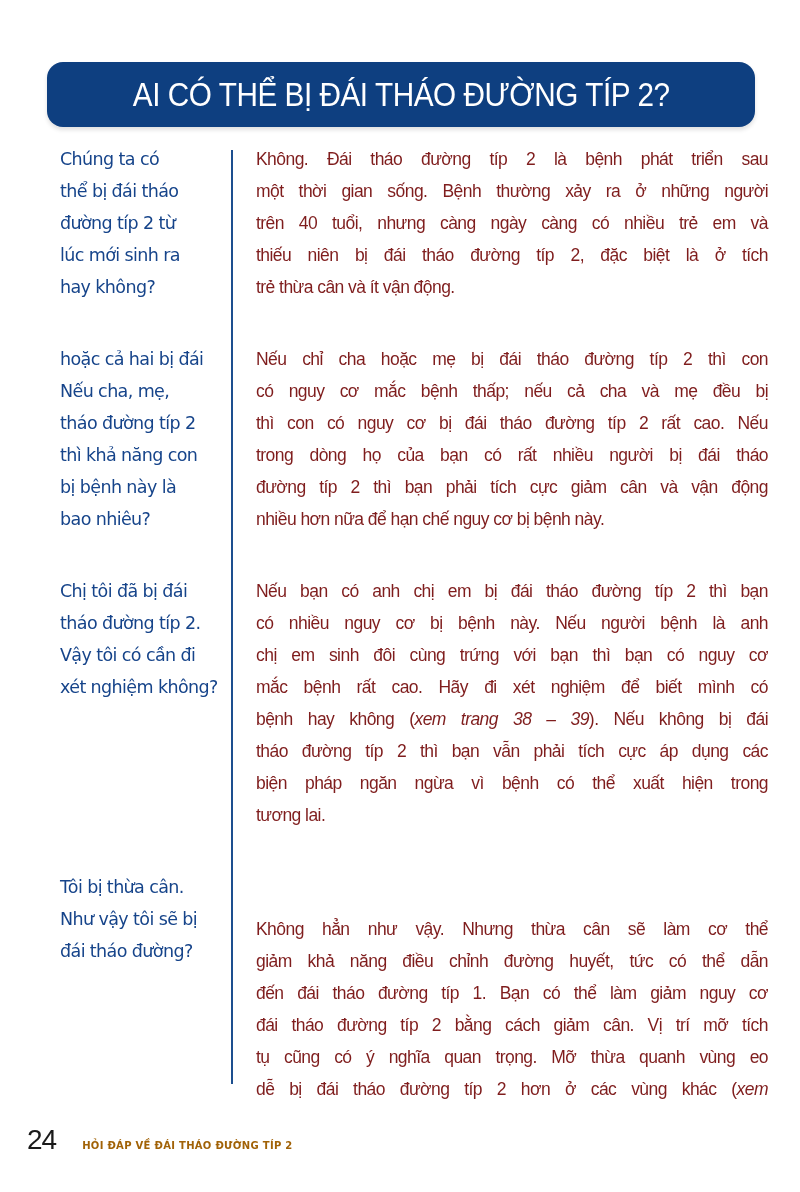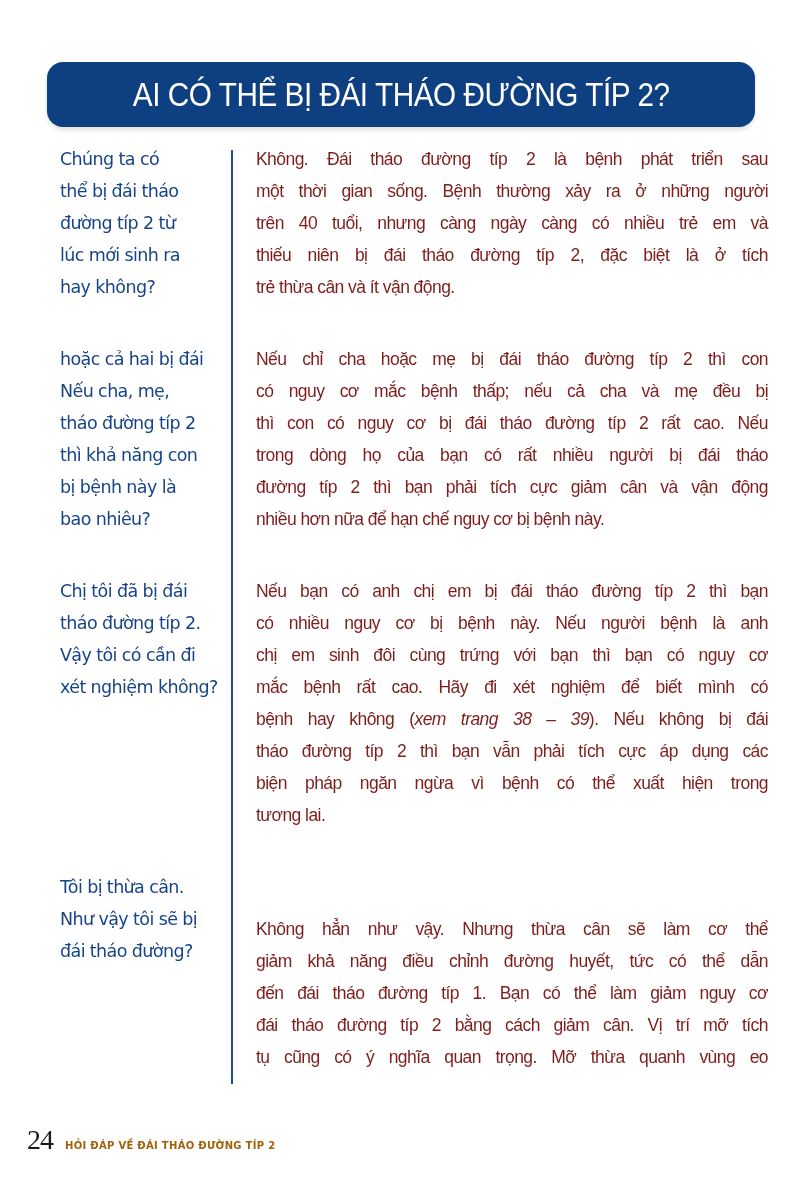--- a/index.html
+++ b/index.html
@@ -86,24 +86,24 @@
       font-style: italic;
     }
     .footer {
       position: absolute;
       left: 27px;
       top: 1124px;
       display: flex;
       align-items: baseline;
     }
     .page-number {
-      font-family: Liberation Serif, serif;
+      font-family: Liberation Sans, sans-serif;
       font-size: 28px;
       color: #1a1a1a;
-      margin-right: 12px;
+      margin-right: 26px;
       letter-spacing: -1px;
       text-align: center;
     }
     .running-title {
       font-family: "DejaVu Sans", sans-serif;
       font-weight: bold;
       font-size: 10px;
       color: #a16207;
       letter-spacing: 0.3px;
     }
@@ -177,19 +177,20 @@
     <span>Tôi bị thừa cân.</span>
     <span>Như vậy tôi sẽ bị</span>
     <span>đái tháo đường?</span>
   </div>
   <div class="answer" style="top:913px;">
     <span class="line">Không hẳn như vậy. Nhưng thừa cân sẽ làm cơ thể</span>
     <span class="line">giảm khả năng điều chỉnh đường huyết, tức có thể dẫn</span>
     <span class="line">đến đái tháo đường típ 1. Bạn có thể làm giảm nguy cơ</span>
     <span class="line">đái tháo đường típ 2 bằng cách giảm cân. Vị trí mỡ tích</span>
     <span class="line">tụ cũng có ý nghĩa quan trọng. Mỡ thừa quanh vùng eo</span>
+    <span class="line"><span>dễ bị đái tháo đường típ 2 hơn ở các vùng khác (</span><em>xem</em><span></span></span>
   </div>
 </div>
 
 <div class="footer">
   <span class="page-number">24</span>
   <span class="running-title">HỎI ĐÁP VỀ ĐÁI THÁO ĐƯỜNG TÍP 2</span>
 </div>
 
 </body></html>

